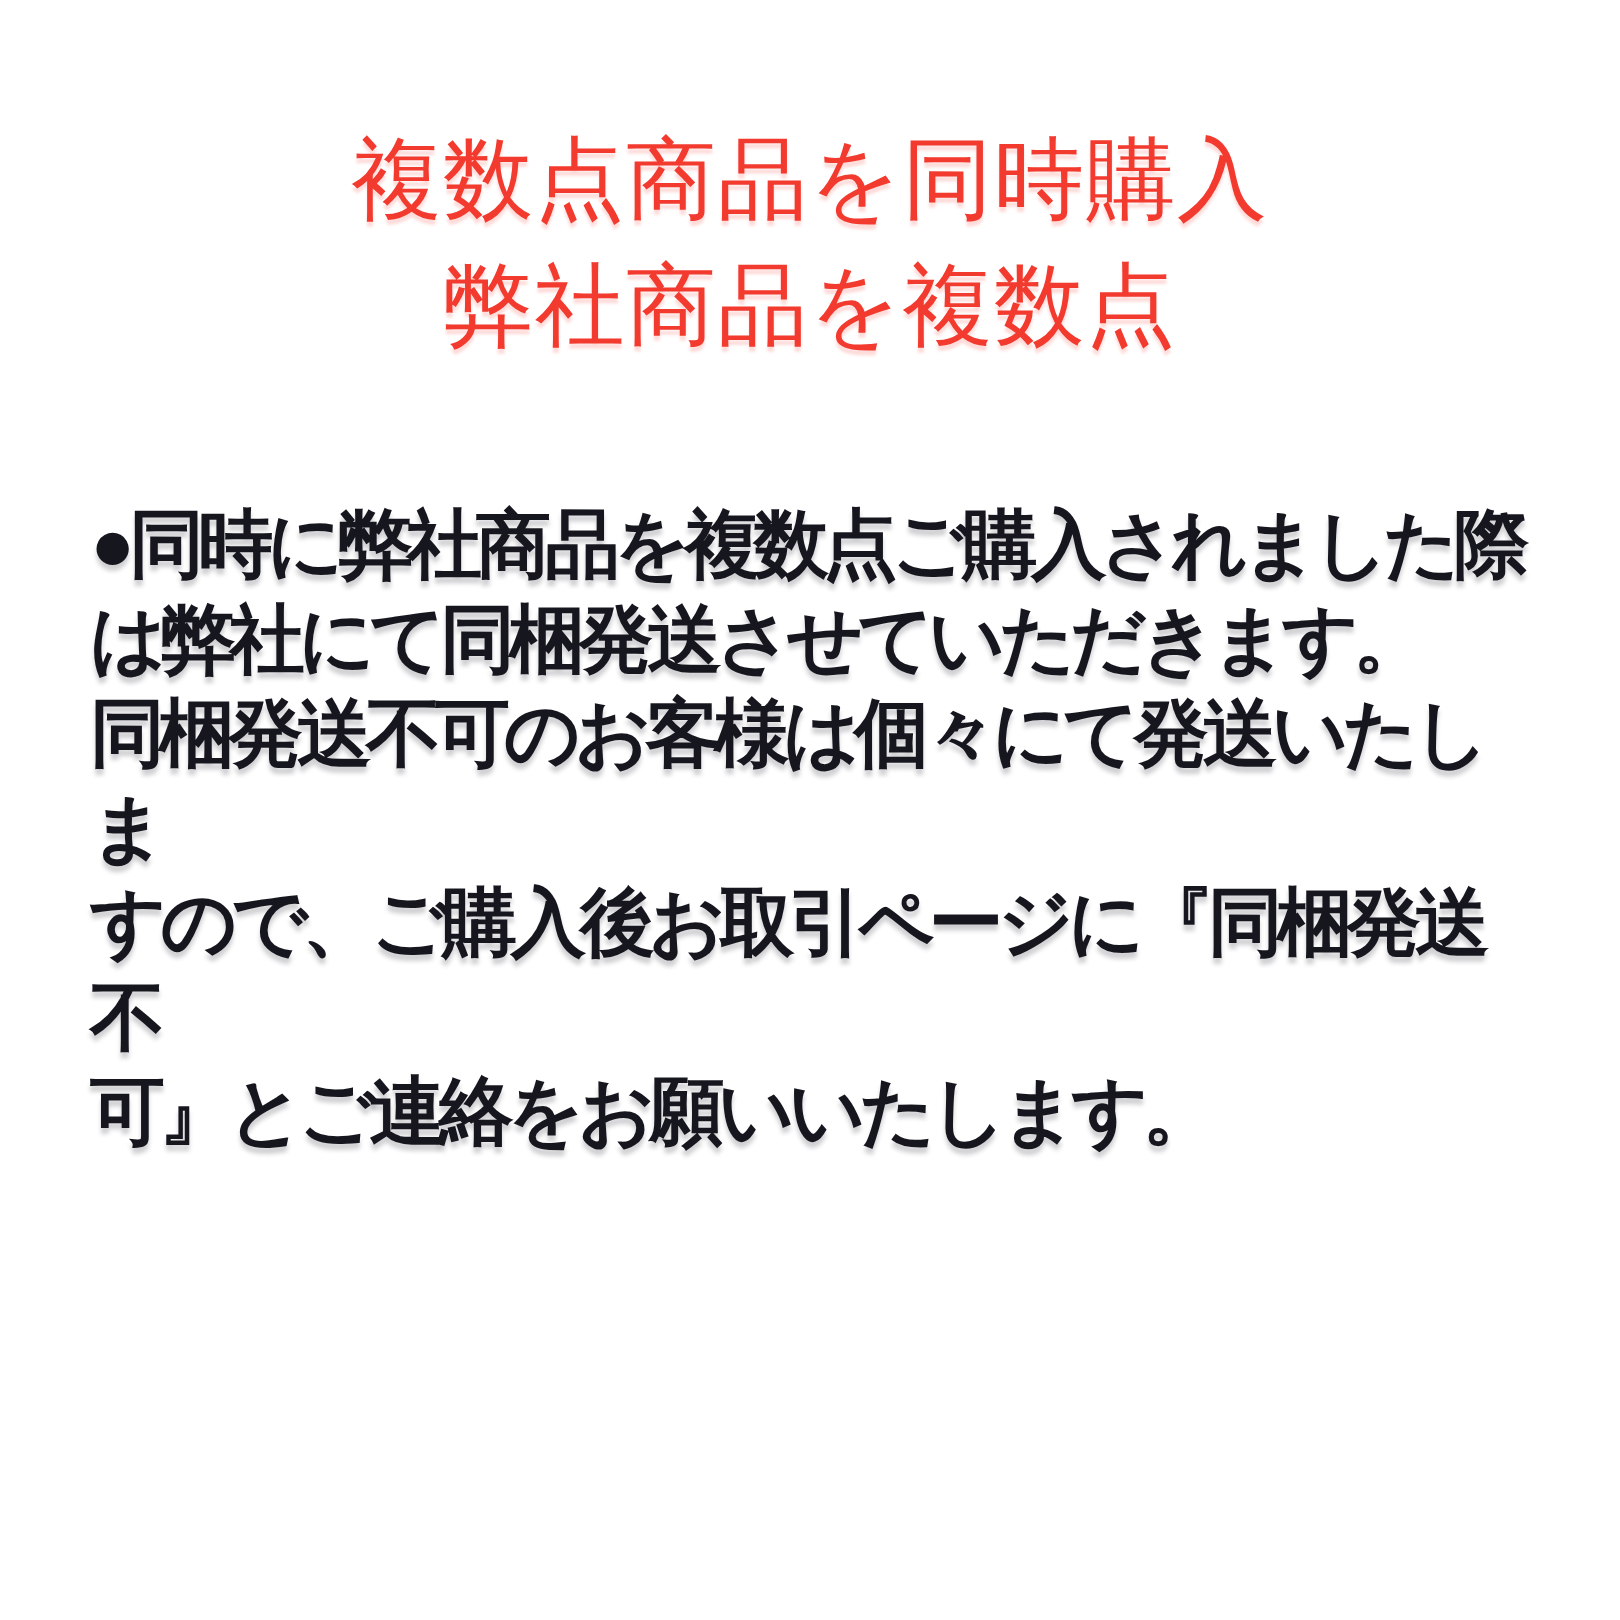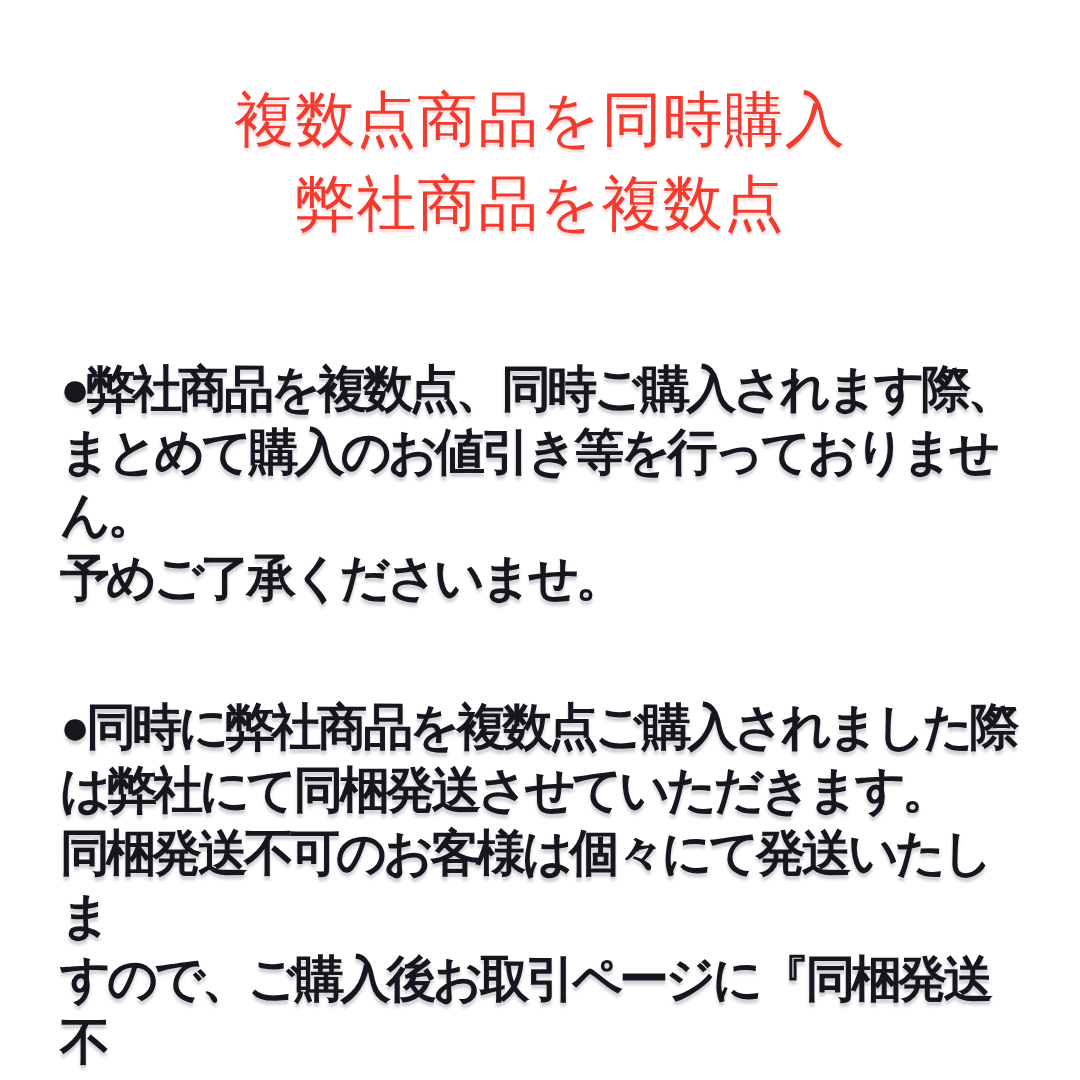--- a/index.html
+++ b/index.html
@@ -48,22 +48,19 @@
 </style>
 </head>
 <body>
 
 <div class="page">
   <h1 class="heading">
     <span class="heading-line">複数点商品を同時購入</span>
     <span class="heading-line">弊社商品を複数点</span>
   </h1>
 
-  <p class="para para1">●弊社商品を複数点、同時ご購入されます際、
-まとめて購入のお値引き等を行っておりません。
-予めご了承くださいませ。</p>
 
   <p class="para para2">●同時に弊社商品を複数点ご購入されました際
 は弊社にて同梱発送させていただきます。
 同梱発送不可のお客様は個々にて発送いたしま
 すので、ご購入後お取引ページに『同梱発送不
 可』とご連絡をお願いいたします。</p>
 </div>
 
 </body></html>

